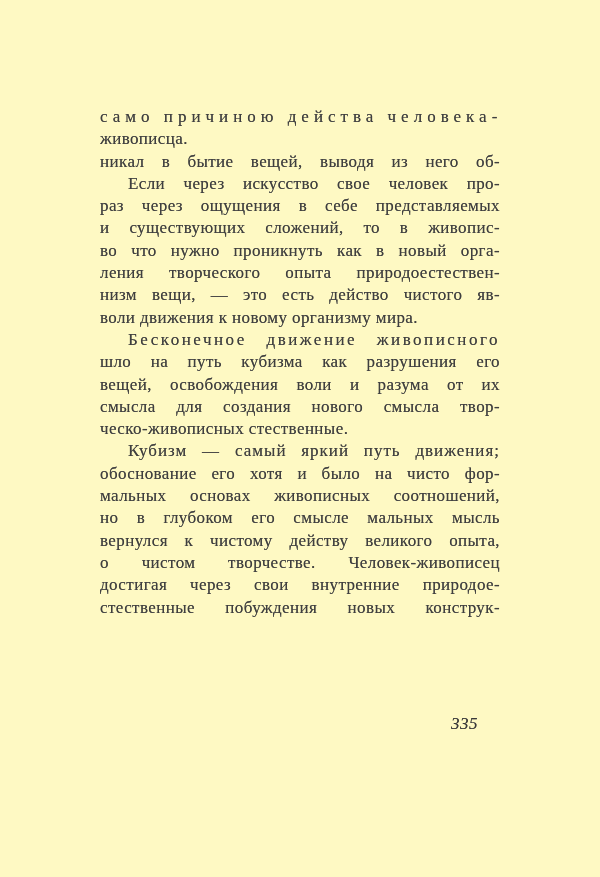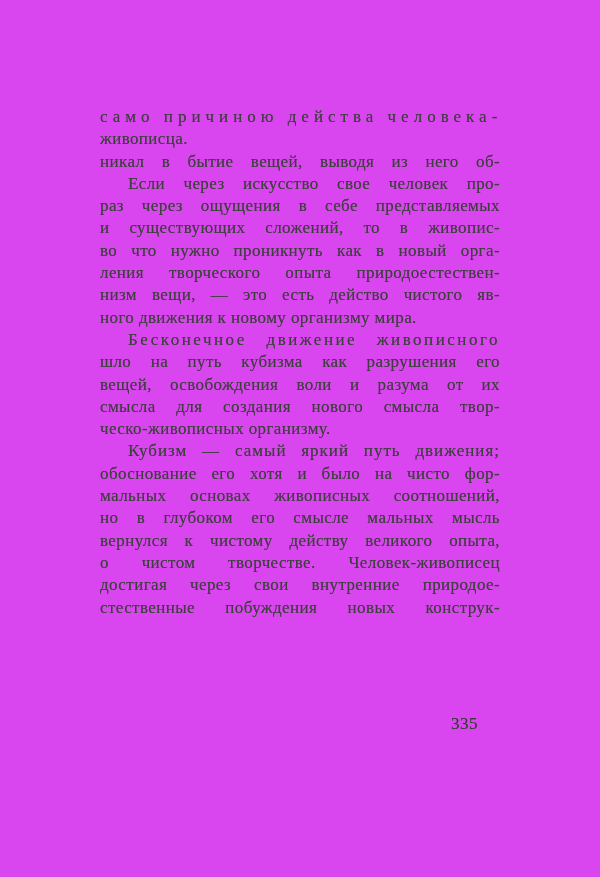--- a/index.html
+++ b/index.html
@@ -10,21 +10,21 @@
     width: 600px;
     height: 877px;
     background: #fcfcfc;
     overflow: hidden;
     position: relative;
     font-family: "Liberation Serif", "DejaVu Serif", serif;
   }
   .scan-page {
     position: absolute;
     inset: 0;
-    background: #d946ef;
+    background: #fef9c3;
   }
   .text-block {
     position: absolute;
     left: 100px;
     top: 106px;
     width: 400px;
     font-size: 17px;
     line-height: 22.3px;
     color: #3f3f3f;
     letter-spacing: 0.4px;
@@ -47,43 +47,44 @@
   .ls-xs   { letter-spacing: 1px; }
   .page-number {
     position: absolute;
     top: 713px;
     right: 122px;
     font-size: 17px;
     line-height: 22px;
     color: #3a3a3a;
     letter-spacing: 0.5px;
     text-shadow: 0 0 0.6px rgba(70,70,70,0.7);
+    font-style: italic;
   }
 </style>
 </head>
 <body>
 
 <div class="scan-page">
 
   <div class="text-block">
     <div class="line just ls-wide">само причиною действа человека-</div>
     <div class="line">живописца.</div>
     <div class="line just">никал в бытие вещей, выводя из него об-</div>
     <div class="line just ind">Если через искусство свое человек про-</div>
     <div class="line just">раз через ощущения в себе представляемых</div>
     <div class="line just">и существующих сложений, то в живопис-</div>
     <div class="line just">во что нужно проникнуть как в новый орга-</div>
     <div class="line just">ления творческого опыта природоестествен-</div>
     <div class="line just">низм вещи, — это есть действо чистого яв-</div>
-    <div class="line">ного движения к новому организму мира.</div>
+    <div class="line">воли движения к новому организму мира.</div>
     <div class="line just ind ls-mid">Бесконечное движение живописного</div>
     <div class="line just">шло на путь кубизма как разрушения его</div>
     <div class="line just">вещей, освобождения воли и разума от их</div>
     <div class="line just">смысла для создания нового смысла твор-</div>
-    <div class="line">ческо-живописных организму.</div>
+    <div class="line">ческо-живописных стественные.</div>
     <div class="line just ind ls-xs">Кубизм — самый яркий путь движения;</div>
     <div class="line just">обоснование его хотя и было на чисто фор-</div>
     <div class="line just">мальных основах живописных соотношений,</div>
     <div class="line just">но в глубоком его смысле мальных мысль</div>
     <div class="line just">вернулся к чистому действу великого опыта,</div>
     <div class="line just">о чистом творчестве. Человек-живописец</div>
     <div class="line just">достигая через свои внутренние природое-</div>
     <div class="line just">стественные побуждения новых конструк-</div>
   </div>
 

